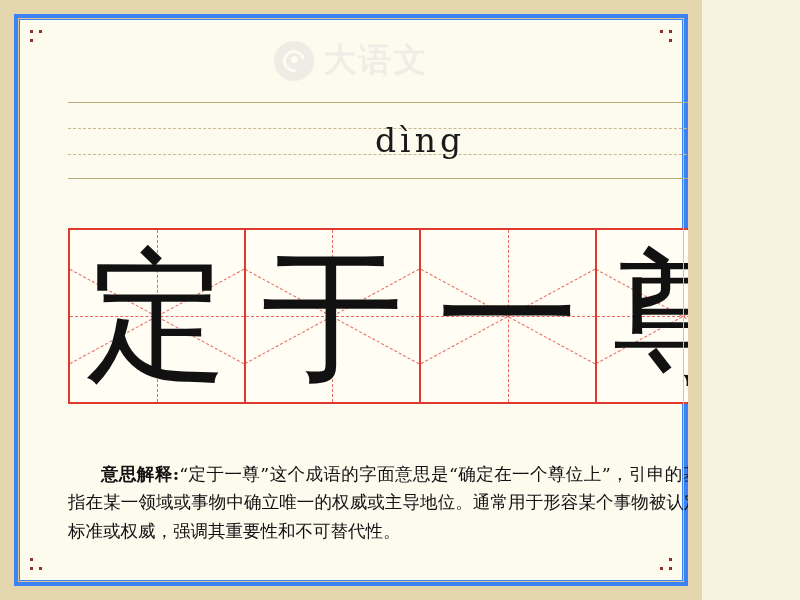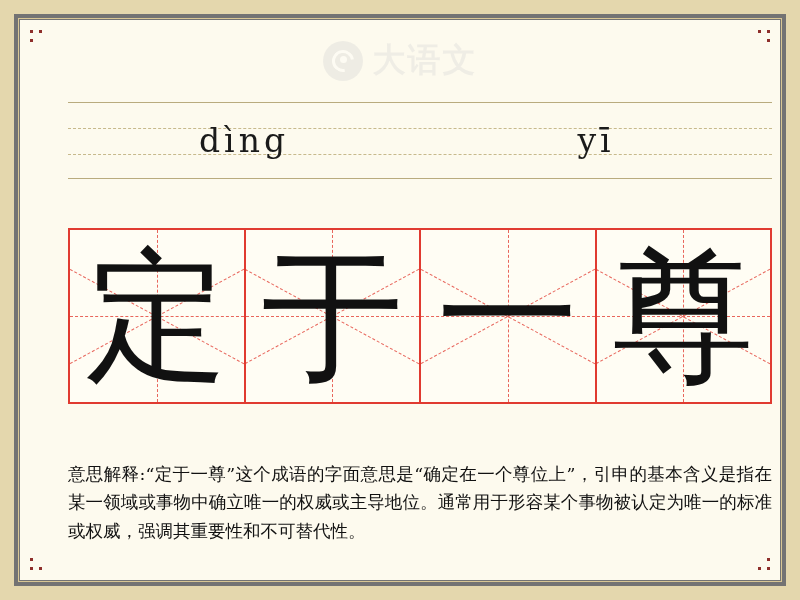--- a/index.html
+++ b/index.html
@@ -10,24 +10,24 @@
     width: 800px;
     height: 600px;
     overflow: hidden;
     font-family: "Liberation Serif", serif;
     background: #f7f3e3;
   }
 
   
   .page {
     position: relative;
-    width: 800px;
+    width: 702px;
     height: 600px;
     box-sizing: border-box;
-    background: #737373;
+    background: #3b82f6;
     border: 14px solid #e4d7ad;
     overflow: hidden;
   }
   .page::after {
     content: "";
     position: absolute;
     left: 4px; top: 4px; right: 4px; bottom: 4px;
     border: 1px solid #d8c694;
     pointer-events: none;
   }
@@ -199,21 +199,22 @@
     left: 48px;
     top: 440px;
     width: 704px;
     font-family: "DejaVu Serif", serif;
     font-size: 17.5px;
     line-height: 1.62;
     color: #111111;
     text-align: justify;
   }
   .explain .label {
-    font-weight: normal;
+    font-weight: bold;
+    margin-left: 33px;
   }
 </style>
 </head>
 <body>
 
 <div class="page">
   <div class="inner">
 
     <div class="corner tl"></div>
     <div class="corner tr"></div>
@@ -225,21 +226,20 @@
       <div class="wm-text">大语文</div>
     </div>
 
     <div class="pinyin-block">
       <div class="staff l1"></div>
       <div class="staff l2"></div>
       <div class="staff l3"></div>
       <div class="staff l4"></div>
       <div class="pinyin-row">
         <div class="pinyin-cell">dìng</div>
-        <div class="pinyin-cell">yī</div>
       </div>
     </div>
 
     <div class="grid-block">
       <div class="cell">
         <div class="diag d1"></div>
         <div class="diag d2"></div>
         <div class="hline"></div>
         <div class="vline"></div>
         <div class="glyph">定</div>

